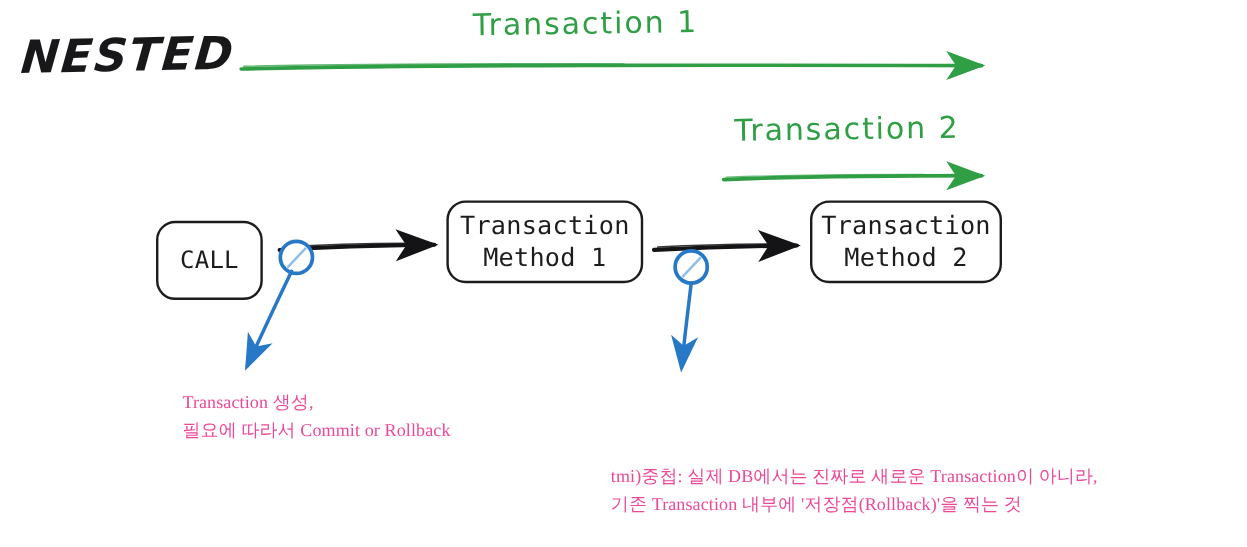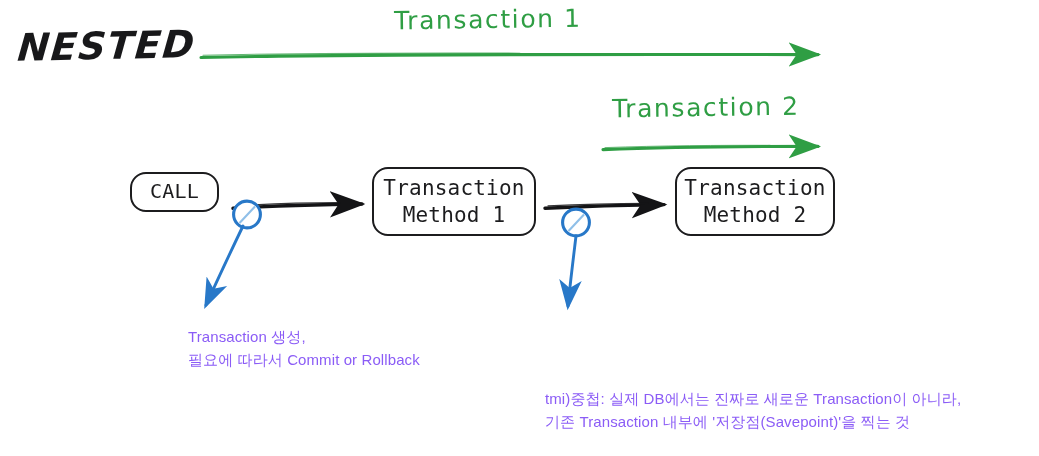--- a/index.html
+++ b/index.html
@@ -64,40 +64,39 @@
     justify-content: center;
     text-align: center;
     font-family: "DejaVu Sans Mono", monospace;
     font-size: 21px;
     line-height: 1.28;
     color: #1c1c1e;
     letter-spacing: 0.2px;
     white-space: pre-line;
   }
   #box-call {
-    left: 130px; top: 172px; width: 89px; height: 40px;
+    left: 130px; top: 184px; width: 89px; height: 66px;
     font-size: 20px;
   }
   #box-method-1 {
     left: 372px; top: 167px; width: 164px; height: 69px;
   }
   #box-method-2 {
     left: 675px; top: 167px; width: 160px; height: 69px;
   }
 
   
   .note {
     position: absolute;
-    font-family: Liberation Sans, sans-serif;
-    color: #8b5cf6;
+    font-family: Liberation Serif, serif;
+    color: #ec4899;
     font-size: 15px;
     line-height: 1.55;
     white-space: pre-line;
     letter-spacing: 0.1px;
-    margin-left: 36px;
   }
   #note-left  { left: 152px; top: 325px; }
   #note-right { left: 509px; top: 322px; }
   #note-tmi   { left: 509px; top: 387px; }
 </style>
 </head>
 <body>
 
 <div id="canvas">
 
@@ -155,15 +154,15 @@
 
   <div class="node-box" id="box-call">CALL</div>
   <div class="node-box" id="box-method-1">Transaction
 Method 1</div>
   <div class="node-box" id="box-method-2">Transaction
 Method 2</div>
 
   <div class="note" id="note-left">Transaction 생성,
 필요에 따라서 Commit or Rollback</div>
   <div class="note" id="note-tmi">tmi)중첩: 실제 DB에서는 진짜로 새로운 Transaction이 아니라,
-기존 Transaction 내부에 '저장점(Savepoint)'을 찍는 것</div>
+기존 Transaction 내부에 '저장점(Rollback)'을 찍는 것</div>
 
 </div>
 
 </body></html>

